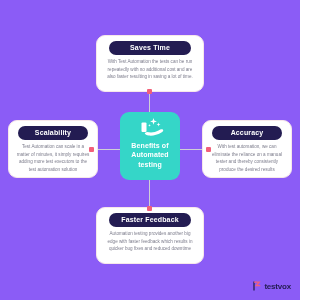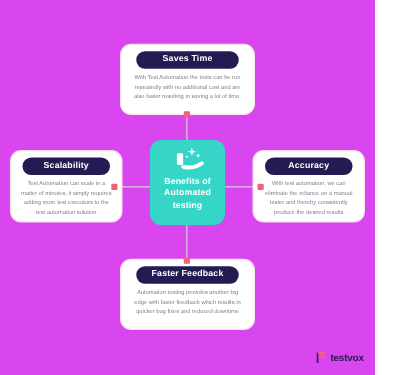--- a/index.html
+++ b/index.html
@@ -10,21 +10,21 @@
     width: 300px;
     height: 300px;
     background: #ffffff;
     font-family: "Liberation Sans", sans-serif;
     overflow: hidden;
   }
   #infographic {
     position: relative;
     width: 300px;
     height: 300px;
-    background: #d946ef;
+    background: #8b5cf6;
   }
 
   
   .connector {
     position: absolute;
     background: #cfcfd6;
     z-index: 1;
   }
   .connector.vertical { width: 1px; }
   .connector.horizontal { height: 1px; }

